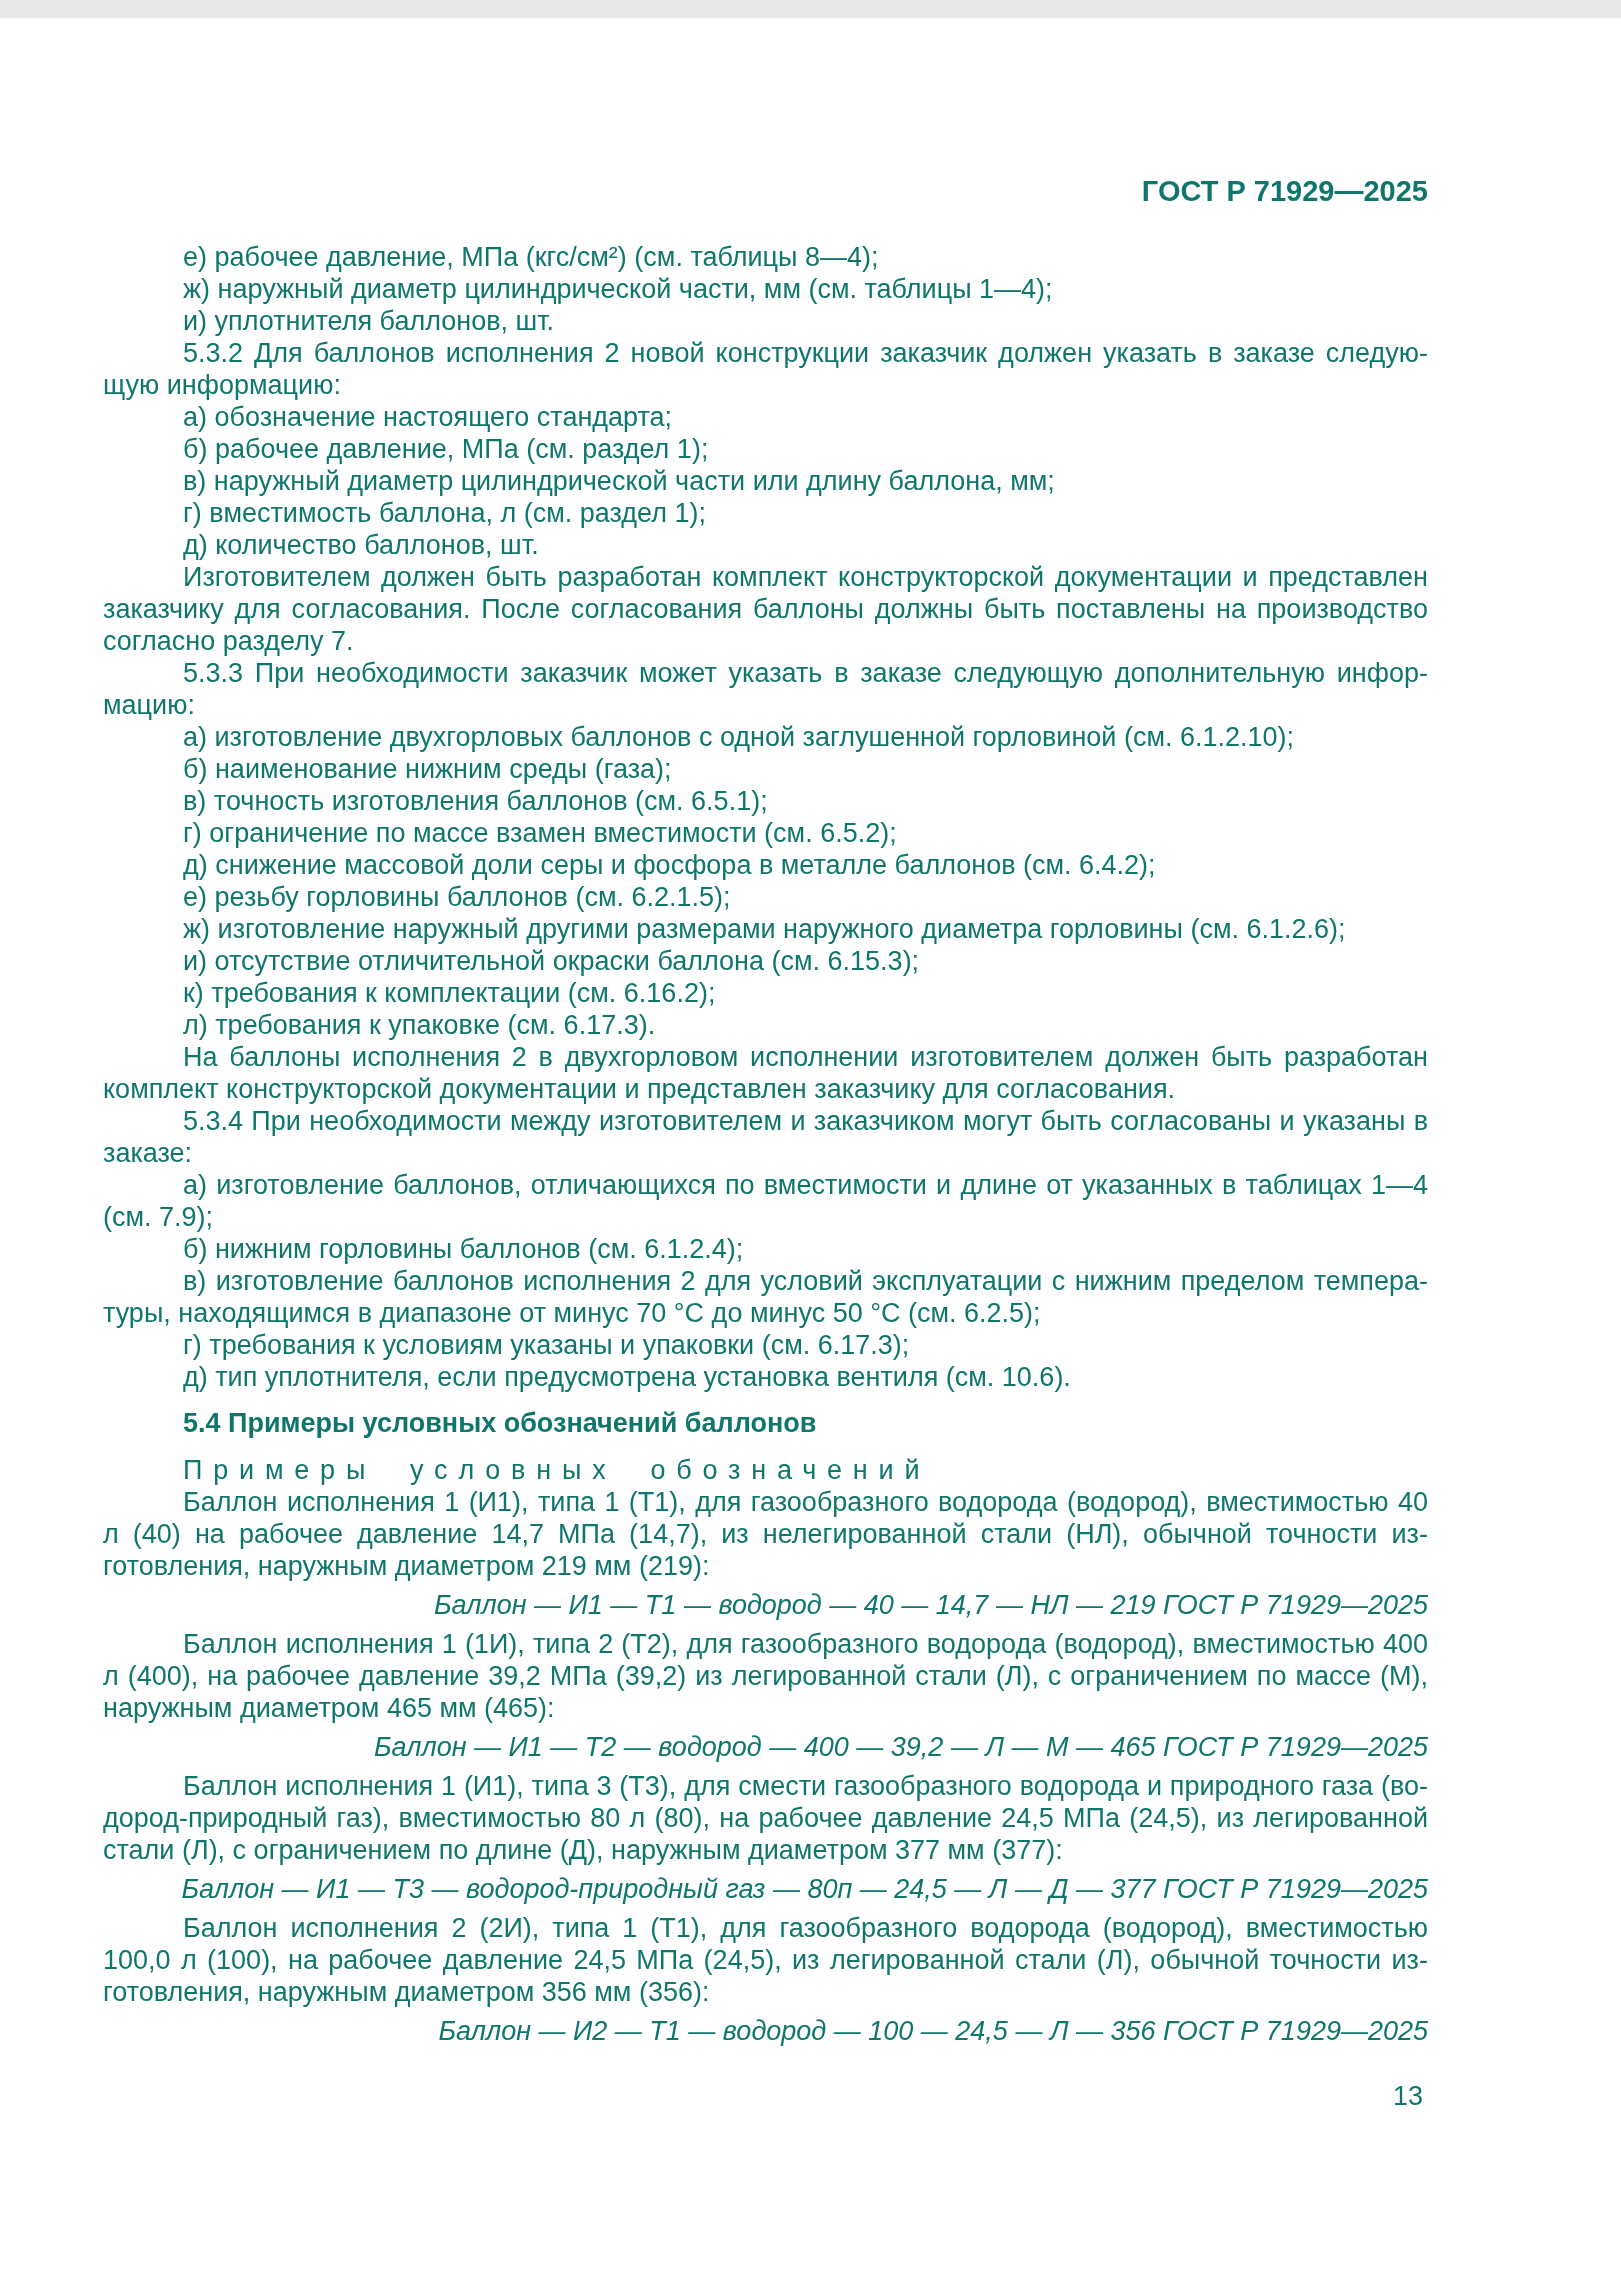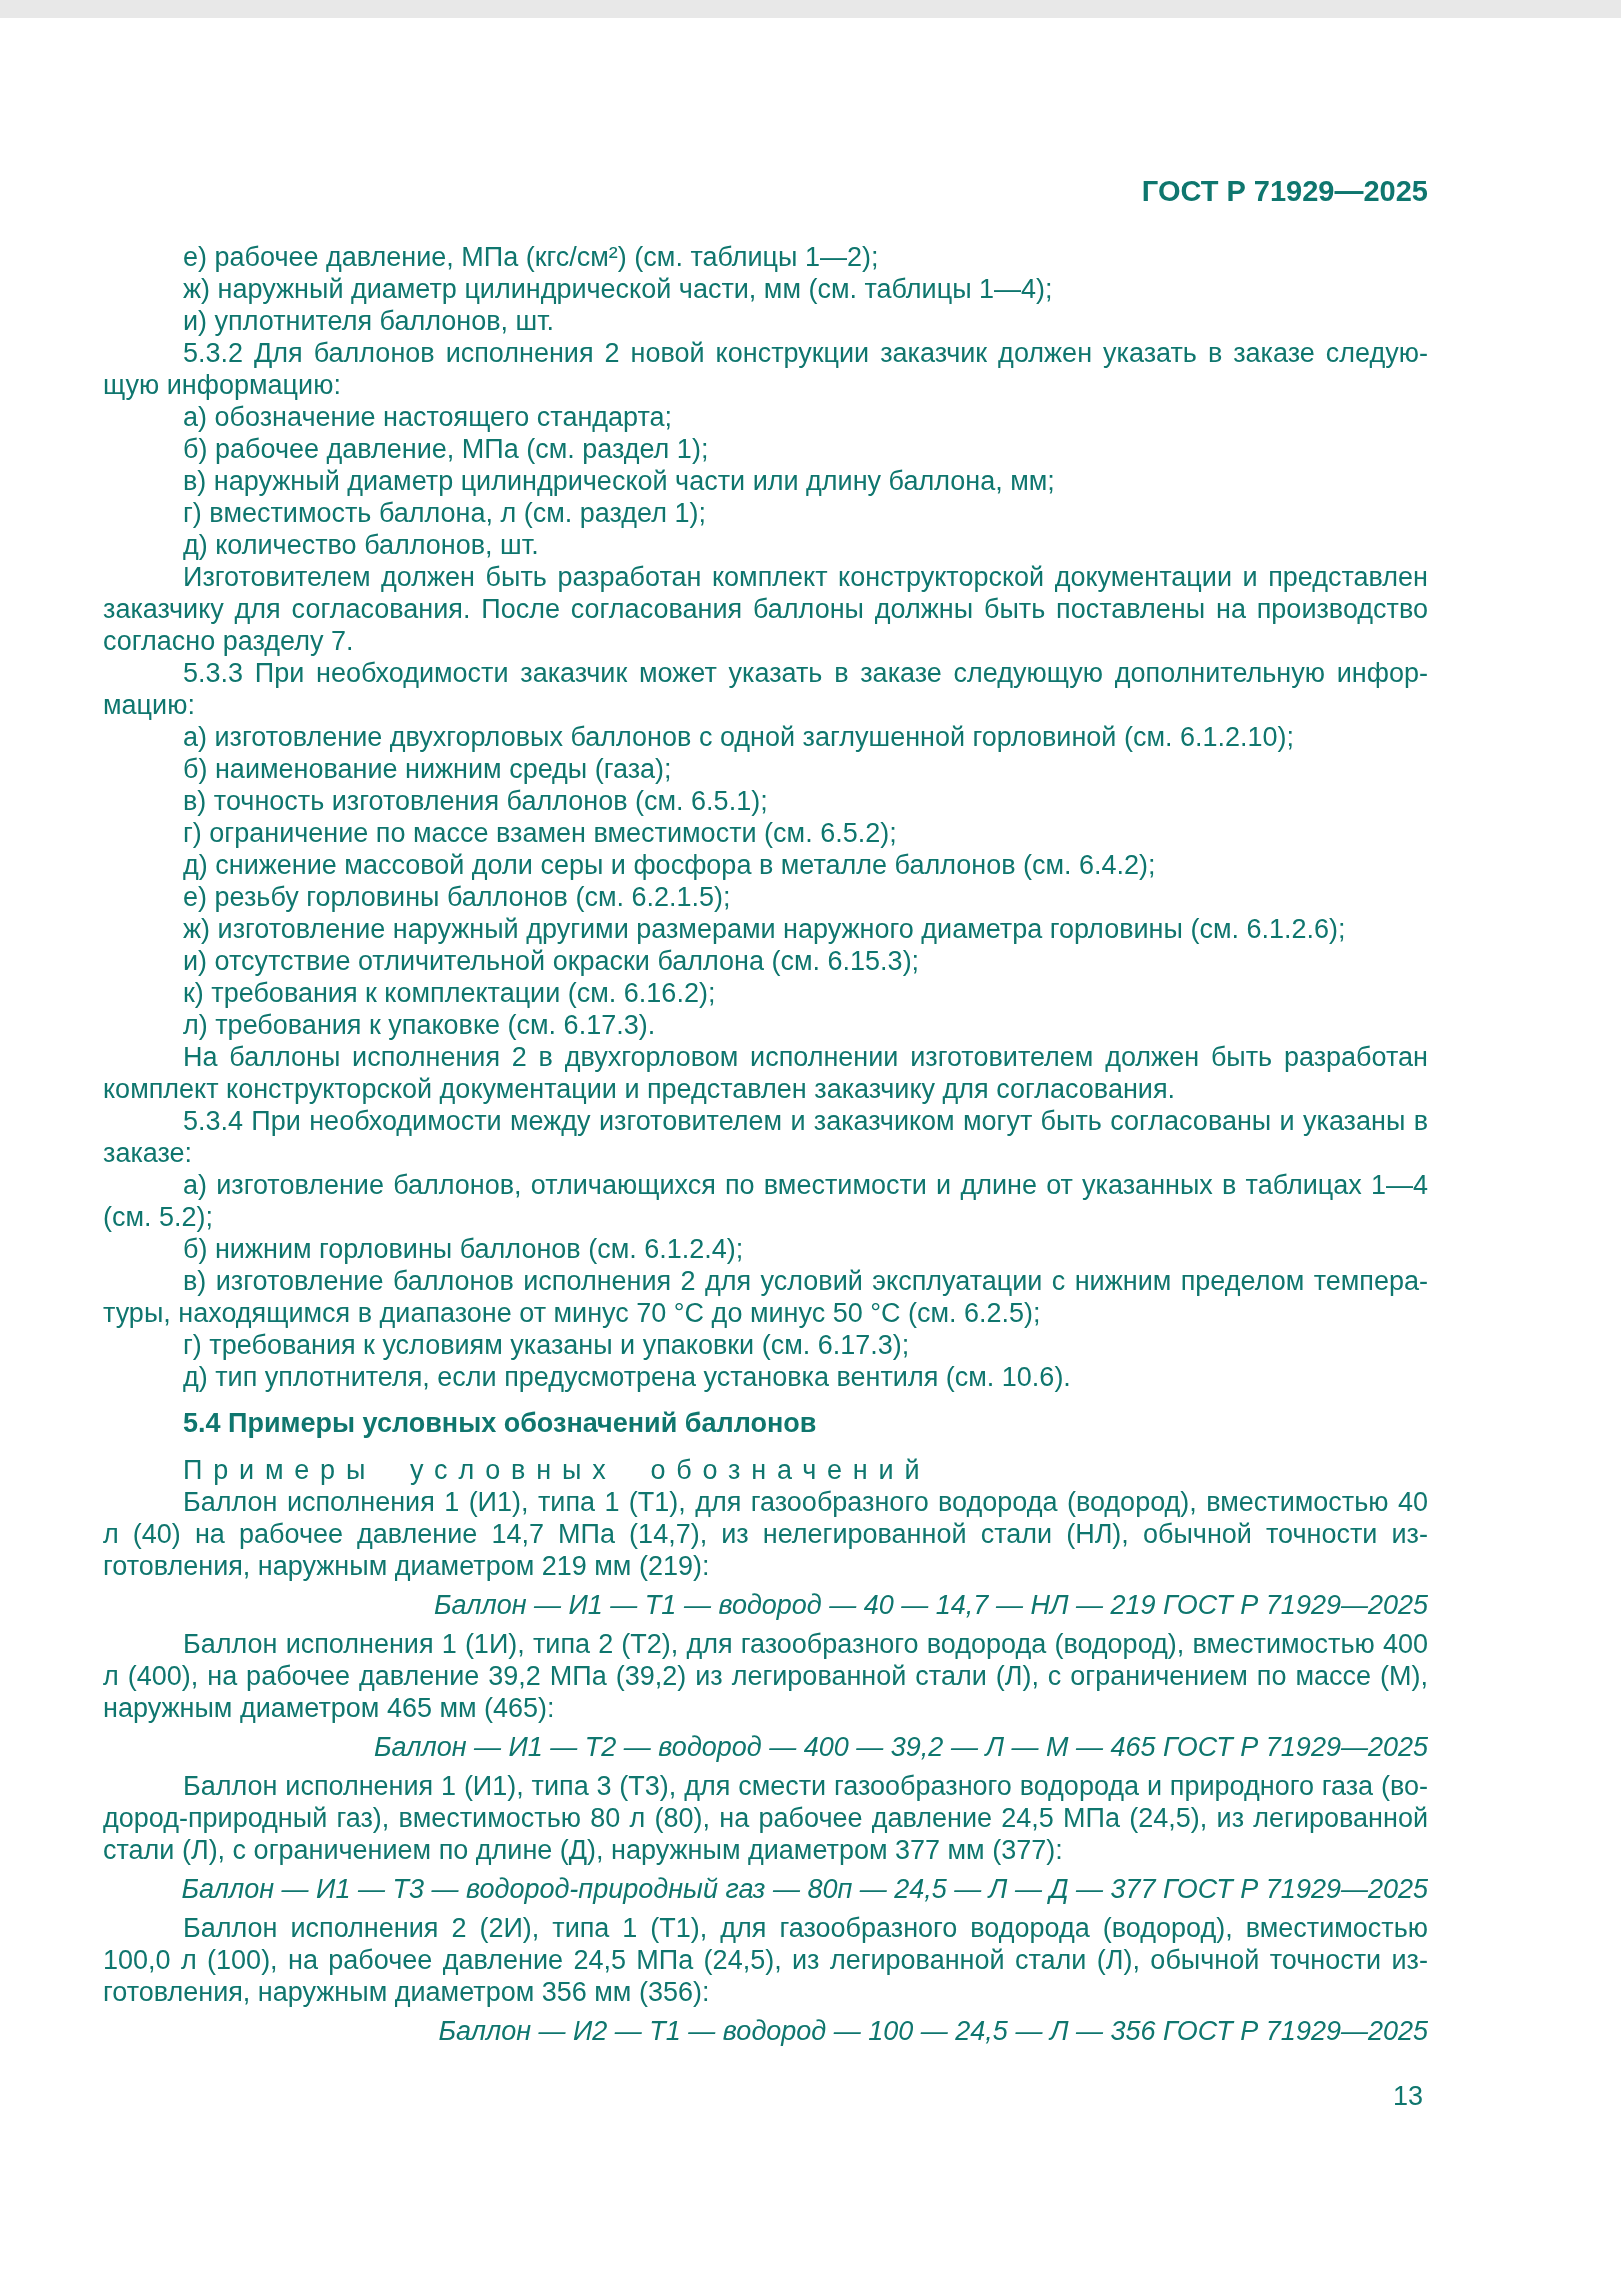--- a/index.html
+++ b/index.html
@@ -46,21 +46,21 @@
     top:2062px;right:198px;
     font-size:27px;line-height:32px;
   }
 </style>
 </head>
 <body>
 
 <div class="sheet">
   <div class="hdr">ГОСТ Р 71929—2025</div>
 
-  <p class="p">е) рабочее давление, МПа (кгс/см²) (см. таблицы 1—2);</p>
+  <p class="p">е) рабочее давление, МПа (кгс/см²) (см. таблицы 8—4);</p>
   <p class="p">ж) наружный диаметр цилиндрической части, мм (см. таблицы 1—4);</p>
   <p class="p">и) уплотнителя баллонов, шт.</p>
   <p class="p">5.3.2 Для баллонов исполнения 2 новой конструкции заказчик должен указать в заказе следую­щую информацию:</p>
   <p class="p">а) обозначение настоящего стандарта;</p>
   <p class="p">б) рабочее давление, МПа (см. раздел 1);</p>
   <p class="p">в) наружный диаметр цилиндрической части или длину баллона, мм;</p>
   <p class="p">г) вместимость баллона, л (см. раздел 1);</p>
   <p class="p">д) количество баллонов, шт.</p>
   <p class="p">Изготовителем должен быть разработан комплект конструкторской документации и представлен заказчику для согласования. После согласования баллоны должны быть поставлены на производство согласно разделу 7.</p>
   <p class="p">5.3.3 При необходимости заказчик может указать в заказе следующую дополнительную инфор­мацию:</p>
@@ -69,21 +69,21 @@
   <p class="p">в) точность изготовления баллонов (см. 6.5.1);</p>
   <p class="p">г) ограничение по массе взамен вместимости (см. 6.5.2);</p>
   <p class="p">д) снижение массовой доли серы и фосфора в металле баллонов (см. 6.4.2);</p>
   <p class="p">е) резьбу горловины баллонов (см. 6.2.1.5);</p>
   <p class="p">ж) изготовление наружный другими размерами наружного диаметра горловины (см. 6.1.2.6);</p>
   <p class="p">и) отсутствие отличительной окраски баллона (см. 6.15.3);</p>
   <p class="p">к) требования к комплектации (см. 6.16.2);</p>
   <p class="p">л) требования к упаковке (см. 6.17.3).</p>
   <p class="p">На баллоны исполнения 2 в двухгорловом исполнении изготовителем должен быть разработан комплект конструкторской документации и представлен заказчику для согласования.</p>
   <p class="p">5.3.4 При необходимости между изготовителем и заказчиком могут быть согласованы и указаны в заказе:</p>
-  <p class="p">а) изготовление баллонов, отличающихся по вместимости и длине от указанных в таблицах 1—4 (см. 5.2);</p>
+  <p class="p">а) изготовление баллонов, отличающихся по вместимости и длине от указанных в таблицах 1—4 (см. 7.9);</p>
   <p class="p">б) нижним горловины баллонов (см. 6.1.2.4);</p>
   <p class="p">в) изготовление баллонов исполнения 2 для условий эксплуатации с нижним пределом темпера­туры, находящимся в диапазоне от минус 70 °С до минус 50 °С (см. 6.2.5);</p>
   <p class="p">г) требования к условиям указаны и упаковки (см. 6.17.3);</p>
   <p class="p">д) тип уплотнителя, если предусмотрена установка вентиля (см. 10.6).</p>
   <p class="h">5.4 Примеры условных обозначений баллонов</p>
   <p class="sp">Примеры условных обозначений</p>
   <p class="p">Баллон исполнения 1 (И1), типа 1 (Т1), для газообразного водорода (водород), вместимостью 40 л (40) на рабочее давление 14,7 МПа (14,7), из нелегированной стали (НЛ), обычной точности из­готовления, наружным диаметром 219 мм (219):</p>
   <p class="ex">Баллон — И1 — Т1 — водород — 40 — 14,7 — НЛ — 219 ГОСТ Р 71929—2025</p>
   <p class="p">Баллон исполнения 1 (1И), типа 2 (Т2), для газообразного водорода (водород), вместимостью 400 л (400), на рабочее давление 39,2 МПа (39,2) из легированной стали (Л), с ограничением по массе (М), наружным диаметром 465 мм (465):</p>
   <p class="ex">Баллон — И1 — Т2 — водород — 400 — 39,2 — Л — М — 465 ГОСТ Р 71929—2025</p>

